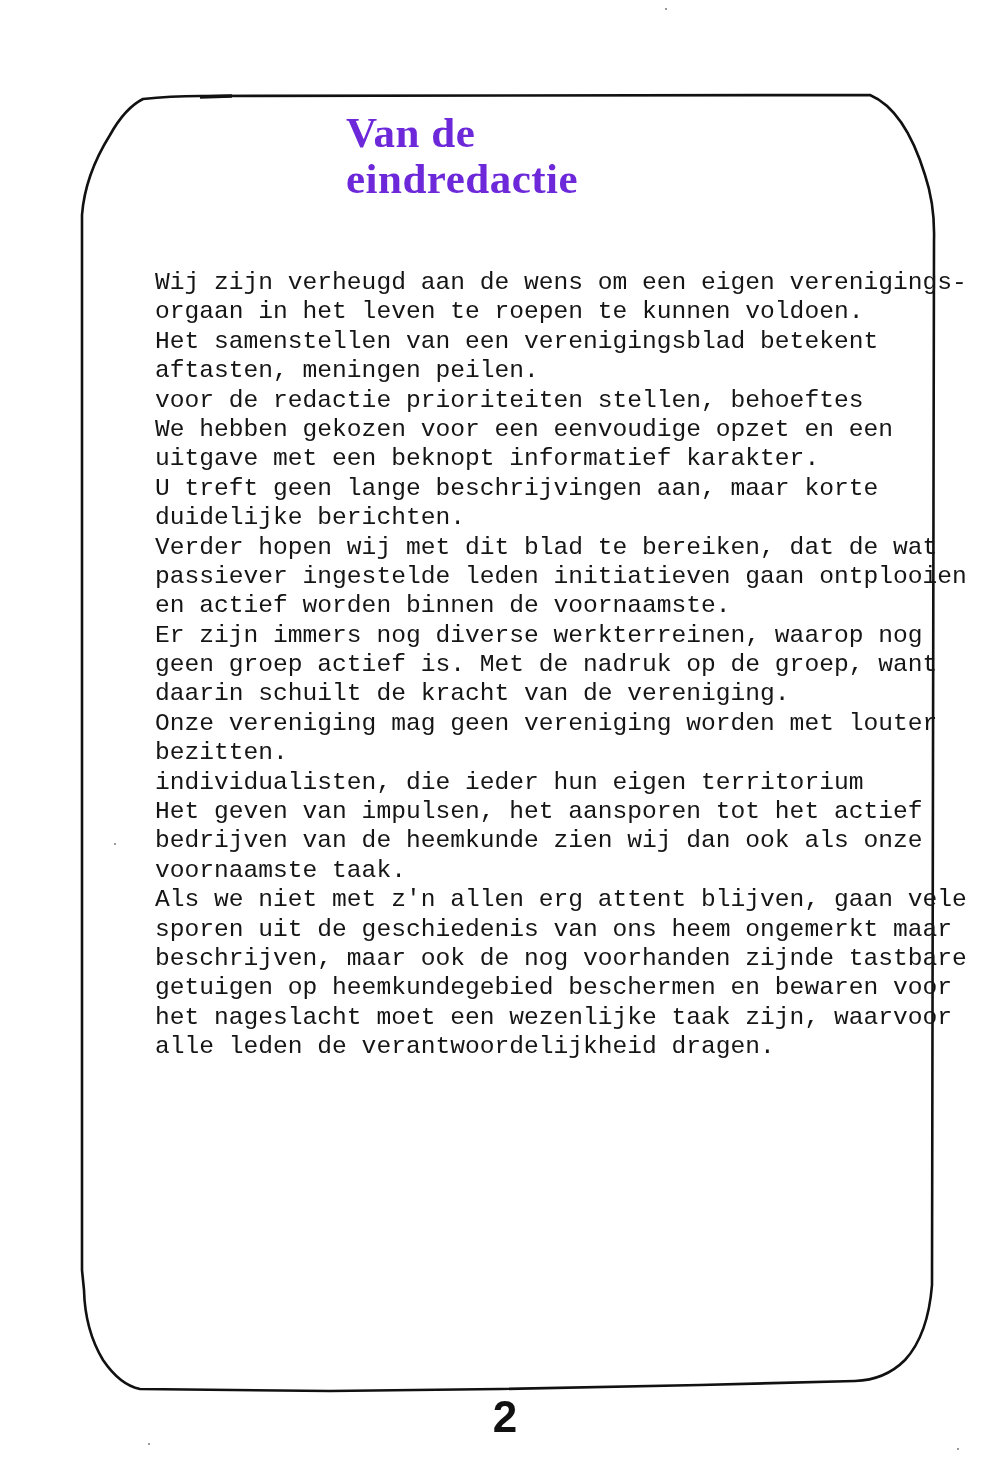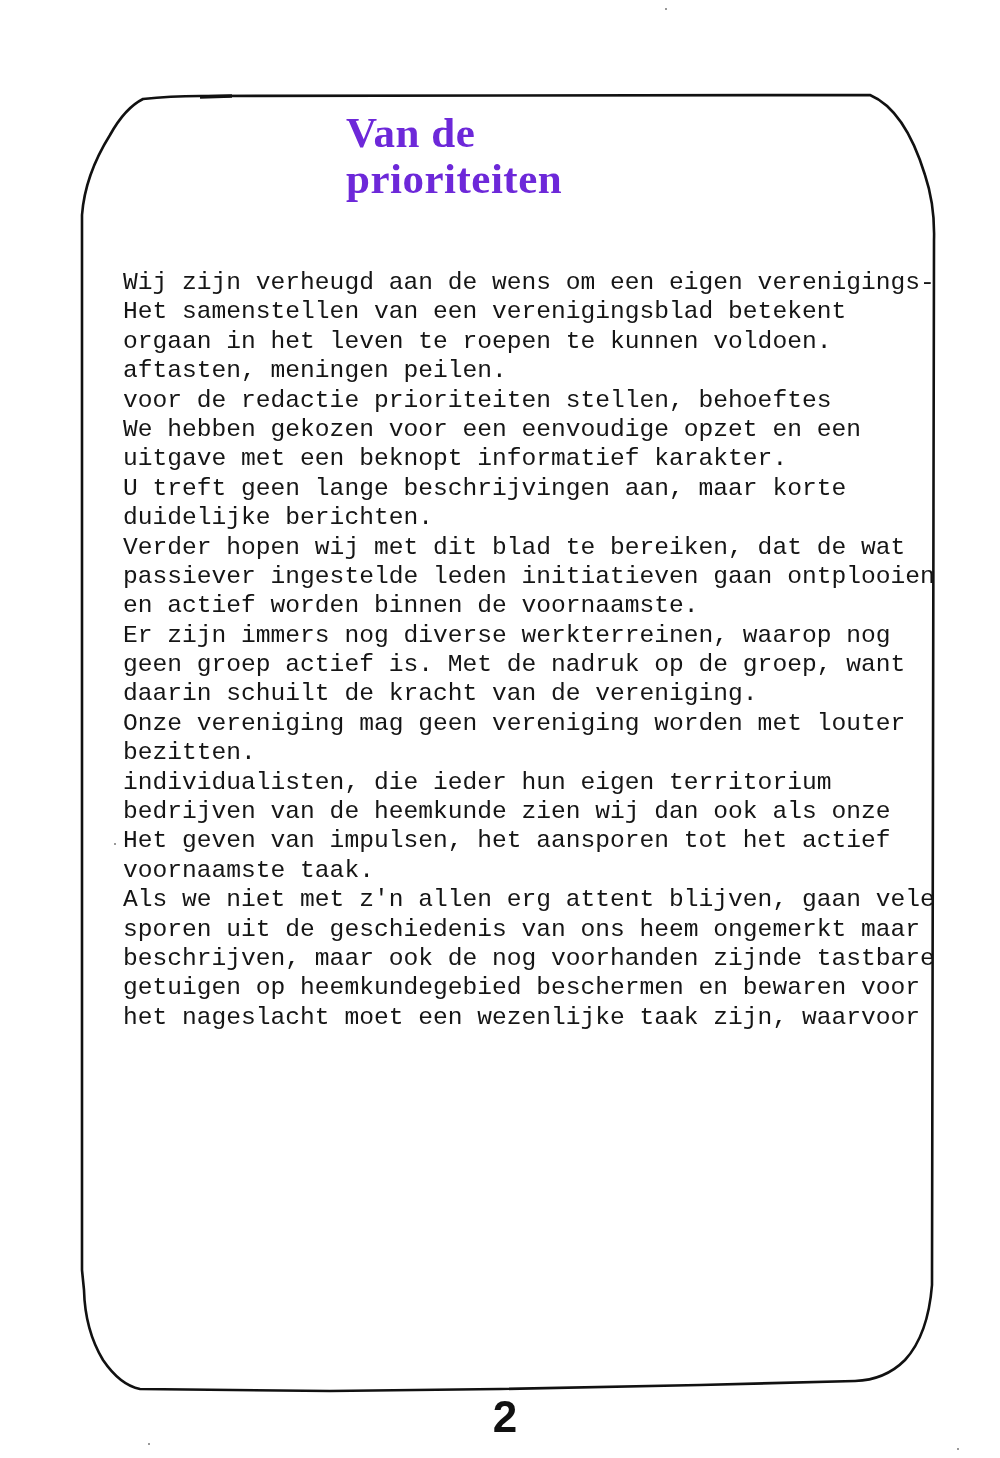--- a/index.html
+++ b/index.html
@@ -41,20 +41,21 @@
       width: 820px;
       font-family: "Liberation Mono", "DejaVu Sans Mono", monospace;
       font-size: 24.6px;
       line-height: 29.4px;
       color: #151515;
       letter-spacing: 0px;
     }
     .body-text .line {
       white-space: pre;
       height: 29.4px;
+      margin-left: 32px;
     }
     .page-number {
       position: absolute;
       left: 480px;
       top: 1392px;
       width: 50px;
       text-align: center;
       font-family: "Liberation Sans", "DejaVu Sans", sans-serif;
       font-weight: bold;
       font-size: 44px;
@@ -94,45 +95,46 @@
   <path d="M 200 97 L 232 96" stroke="#111111" stroke-width="3.5" fill="none"></path>
 </svg>
 
 <div class="speck" style="left:665px;top:8px;"></div>
 <div class="speck" style="left:148px;top:1443px;"></div>
 <div class="speck" style="left:957px;top:1448px;"></div>
 <div class="speck" style="left:114px;top:843px;"></div>
 
 <div class="title">
   <div>Van de</div>
-  <div>prioriteiten</div>
+  <div>eindredactie</div>
 </div>
 
 <div class="body-text">
   <div class="line">Wij zijn verheugd aan de wens om een eigen verenigings-</div>
+  <div class="line">orgaan in het leven te roepen te kunnen voldoen.</div>
   <div class="line">Het samenstellen van een verenigingsblad betekent</div>
-  <div class="line">orgaan in het leven te roepen te kunnen voldoen.</div>
   <div class="line">aftasten, meningen peilen.</div>
   <div class="line">voor de redactie prioriteiten stellen, behoeftes</div>
   <div class="line">We hebben gekozen voor een eenvoudige opzet en een</div>
   <div class="line">uitgave met een beknopt informatief karakter.</div>
   <div class="line">U treft geen lange beschrijvingen aan, maar korte</div>
   <div class="line">duidelijke berichten.</div>
   <div class="line">Verder hopen wij met dit blad te bereiken, dat de wat</div>
   <div class="line">passiever ingestelde leden initiatieven gaan ontplooien</div>
   <div class="line">en actief worden binnen de voornaamste.</div>
   <div class="line">Er zijn immers nog diverse werkterreinen, waarop nog</div>
   <div class="line">geen groep actief is. Met de nadruk op de groep, want</div>
   <div class="line">daarin schuilt de kracht van de vereniging.</div>
   <div class="line">Onze vereniging mag geen vereniging worden met louter</div>
   <div class="line">bezitten.</div>
   <div class="line">individualisten, die ieder hun eigen territorium</div>
+  <div class="line">Het geven van impulsen, het aansporen tot het actief</div>
   <div class="line">bedrijven van de heemkunde zien wij dan ook als onze</div>
-  <div class="line">Het geven van impulsen, het aansporen tot het actief</div>
   <div class="line">voornaamste taak.</div>
   <div class="line">Als we niet met z'n allen erg attent blijven, gaan vele</div>
   <div class="line">sporen uit de geschiedenis van ons heem ongemerkt maar</div>
   <div class="line">beschrijven, maar ook de nog voorhanden zijnde tastbare</div>
   <div class="line">getuigen op heemkundegebied beschermen en bewaren voor</div>
   <div class="line">het nageslacht moet een wezenlijke taak zijn, waarvoor</div>
+  <div class="line">alle leden de verantwoordelijkheid dragen.</div>
 </div>
 
 <div class="page-number">2</div>
 
 </body></html>

